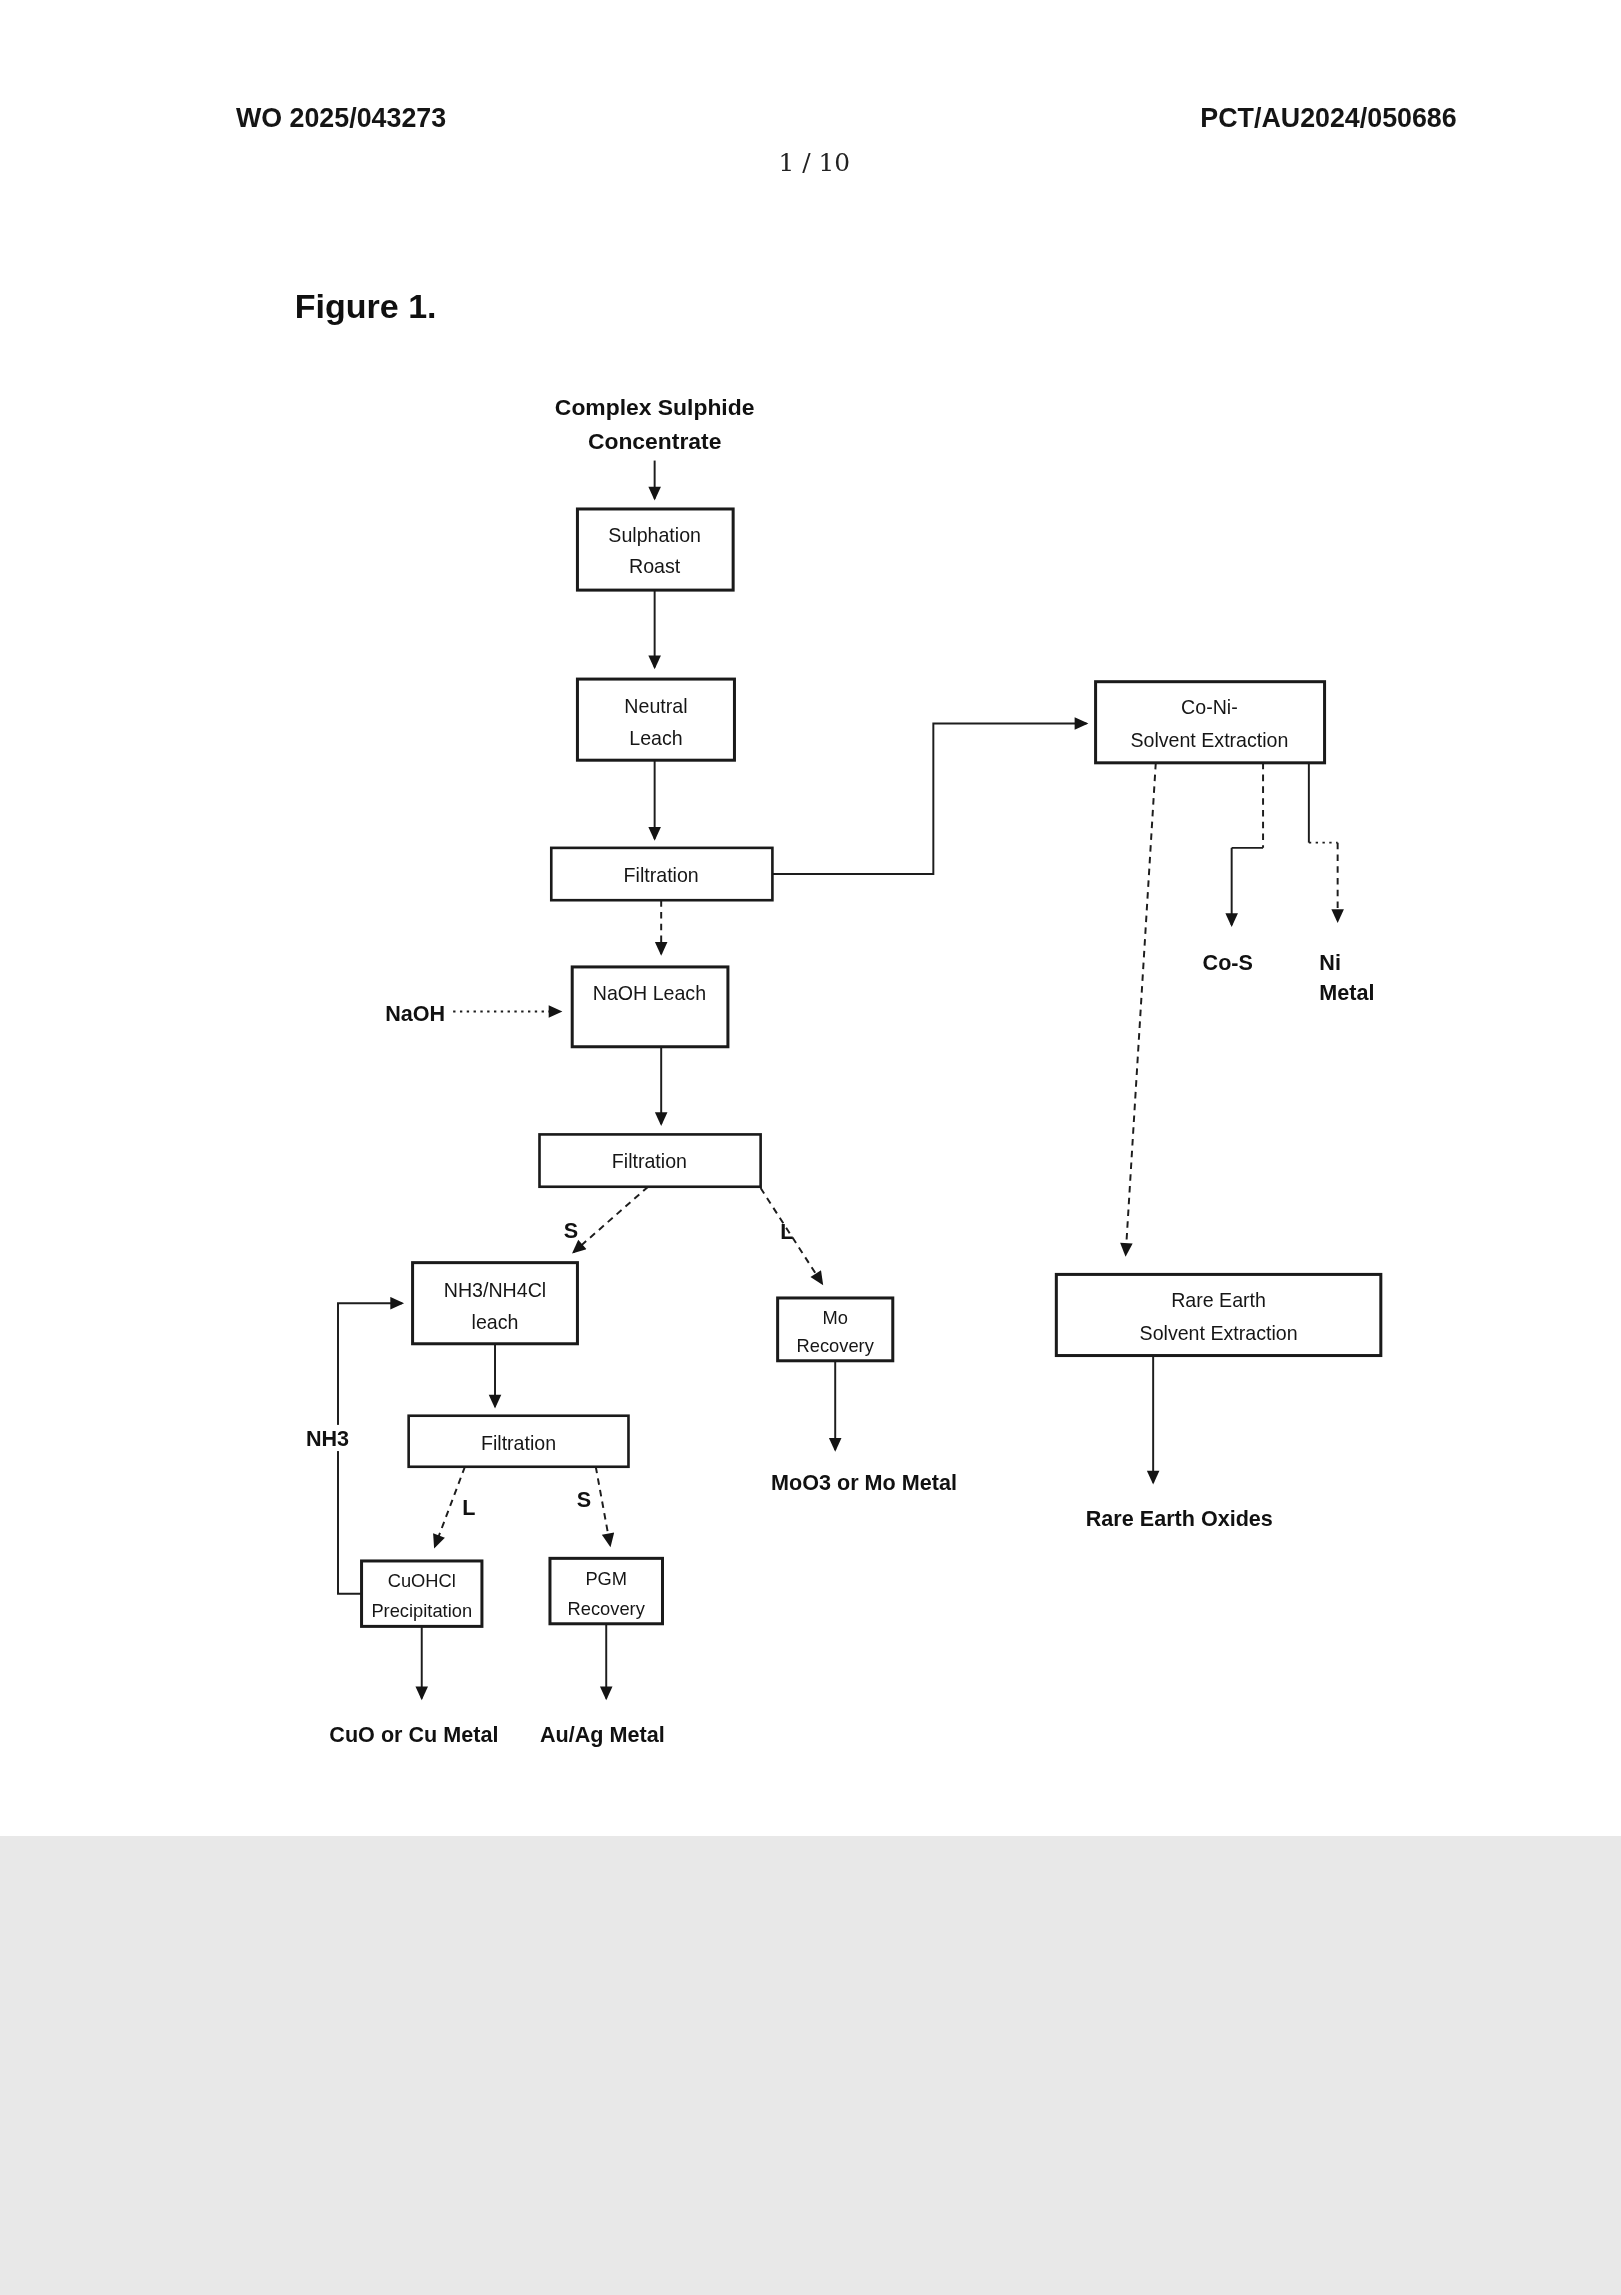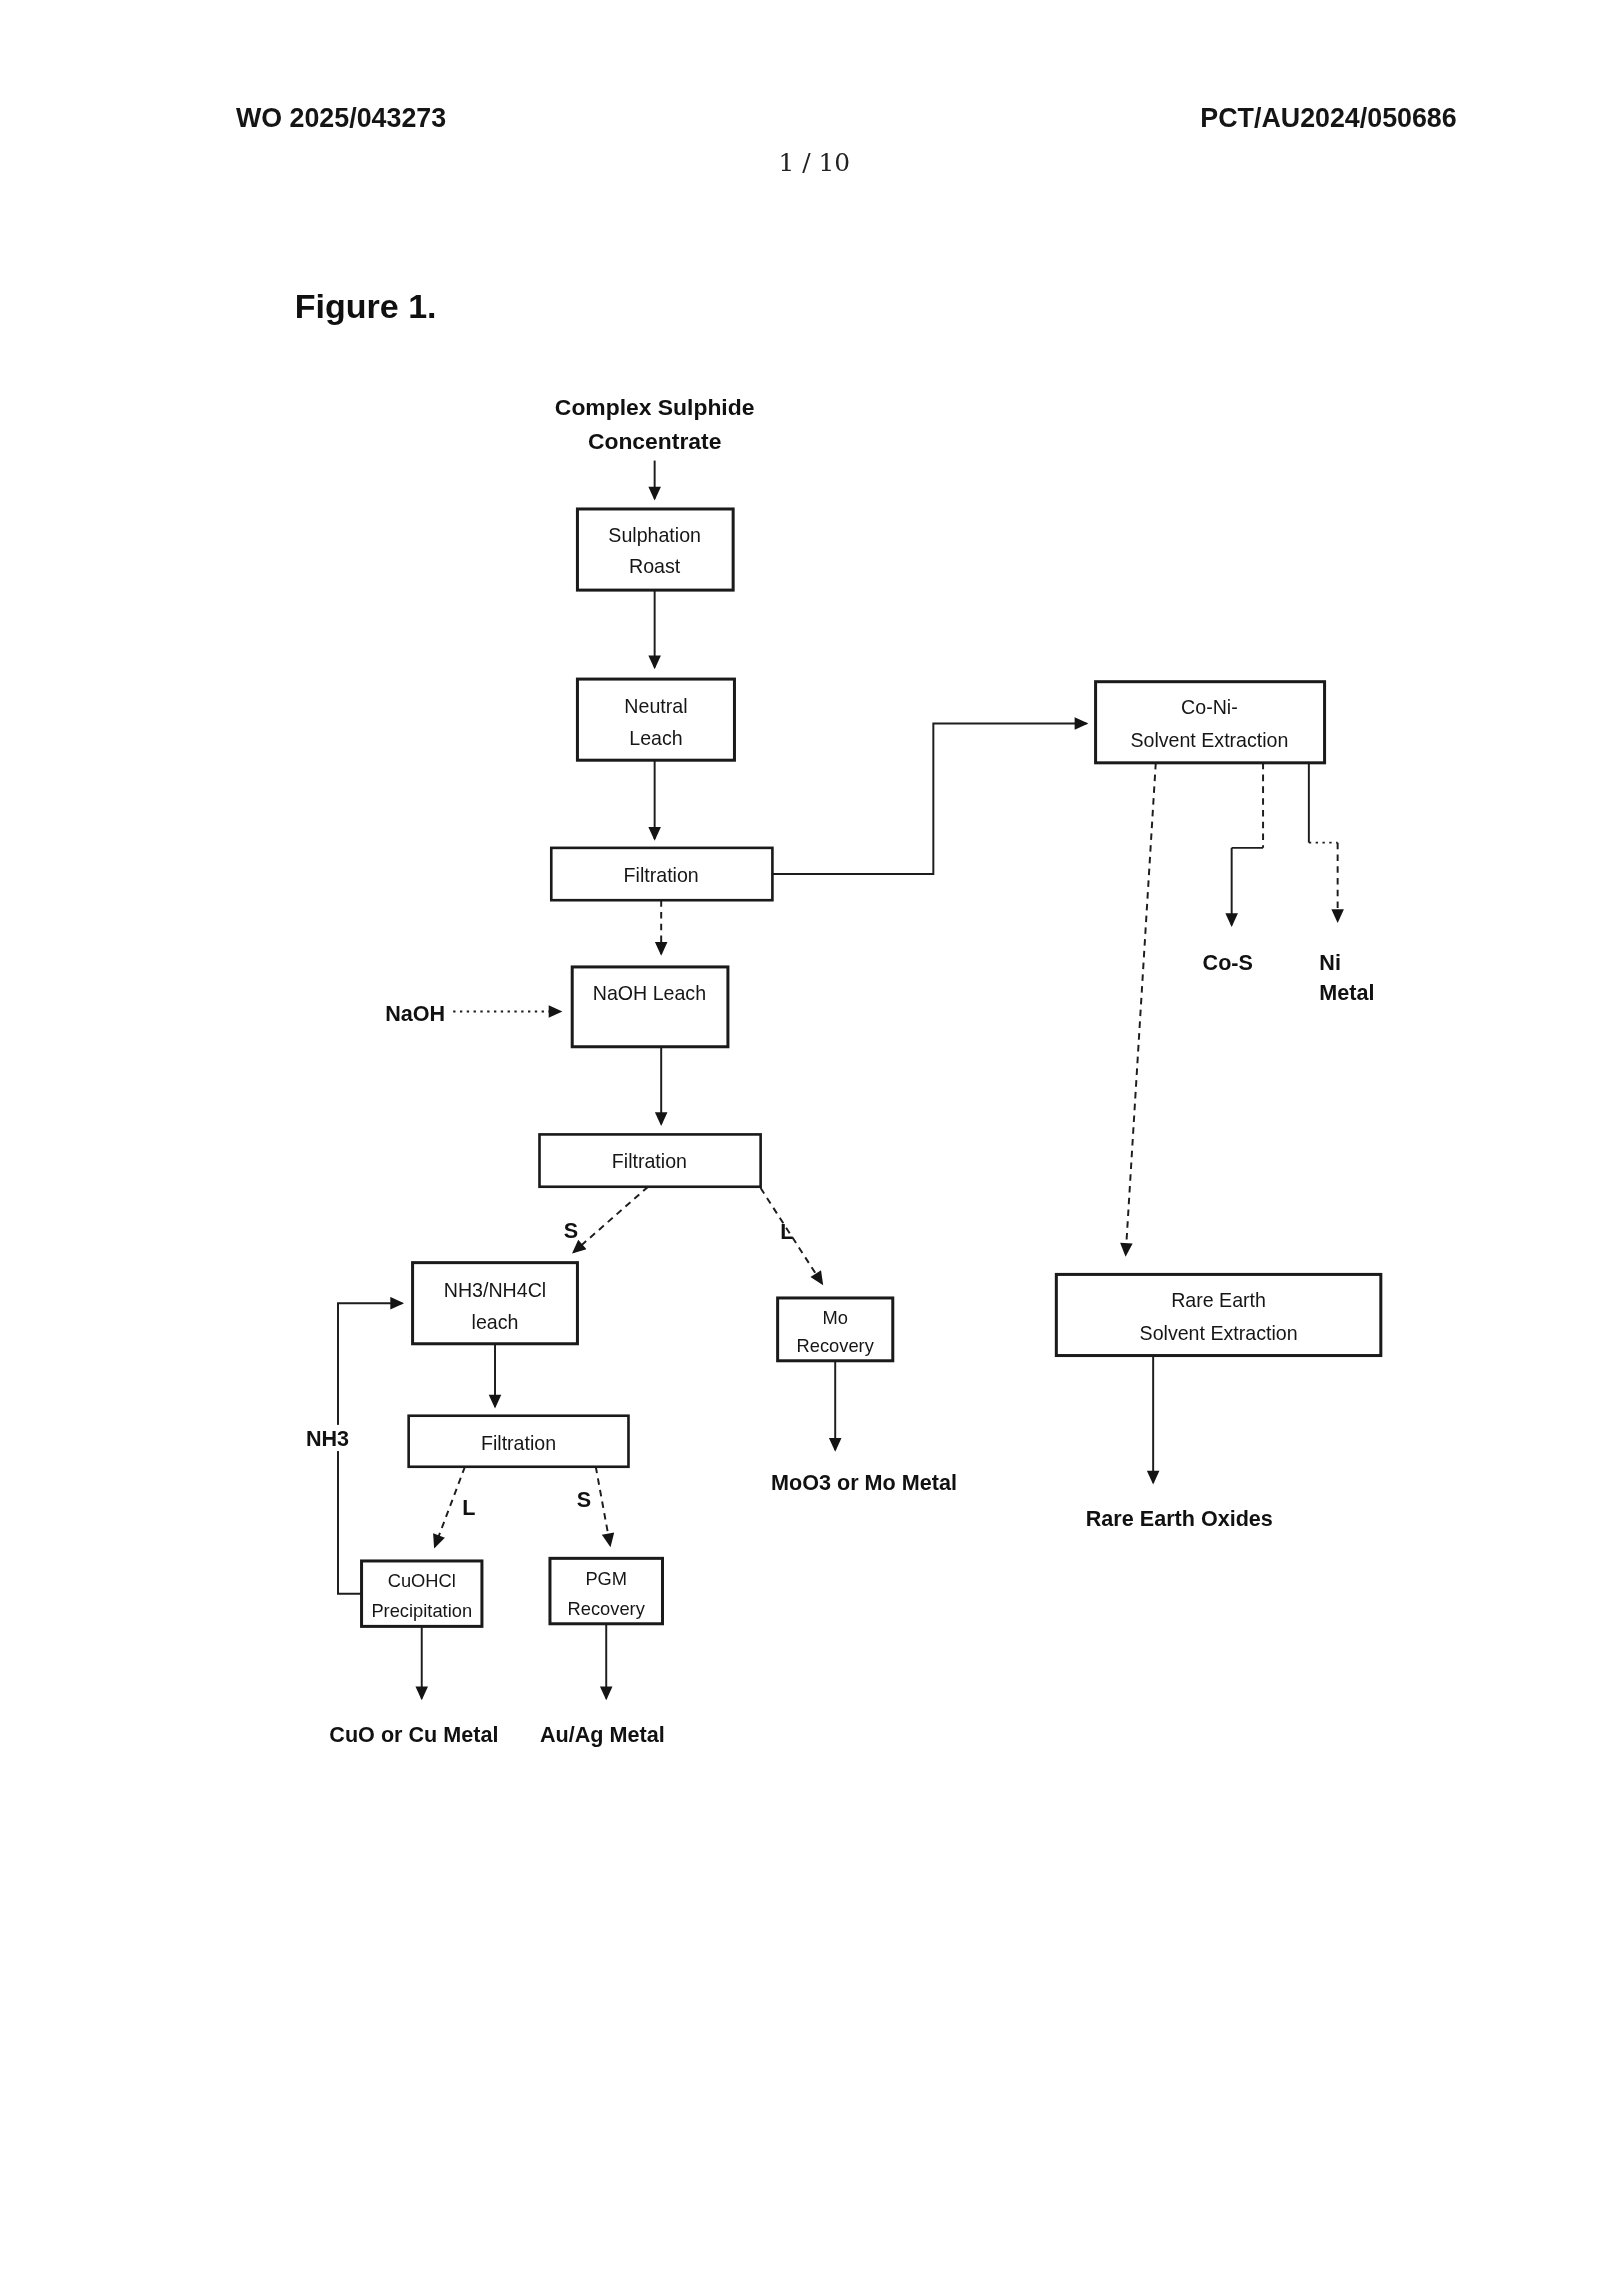--- a/index.html
+++ b/index.html
@@ -1,18 +1,18 @@
 <!DOCTYPE html>
 <html style="font-size:10.5px"><head>
 <meta charset="utf-8">
 <style>
   html,body{margin:0;padding:0;background:#e8e8e8;}
   .sheet{
     position:relative;
-    width:1622px;height:2295px;
+    width:1622px;height:1836px;
     background:#ffffff;
     margin:0 auto;
     font-family:"Liberation Sans", sans-serif;
   }
   svg{display:block;}
   .hdr{font-family:"Liberation Sans",sans-serif;font-weight:bold;font-size:20.5px;fill:#151515;}
   .pgnum{font-family:"DejaVu Serif","Liberation Serif",serif;font-weight:400;font-size:19px;fill:#222;}
   .figtitle{font-family:"Liberation Sans",sans-serif;font-weight:bold;font-size:26px;fill:#101010;}
   .boxtxt{font-family:"Liberation Sans",sans-serif;font-weight:400;font-size:15px;fill:#161616;}
   .boxtxt.sm{font-size:14px;}

